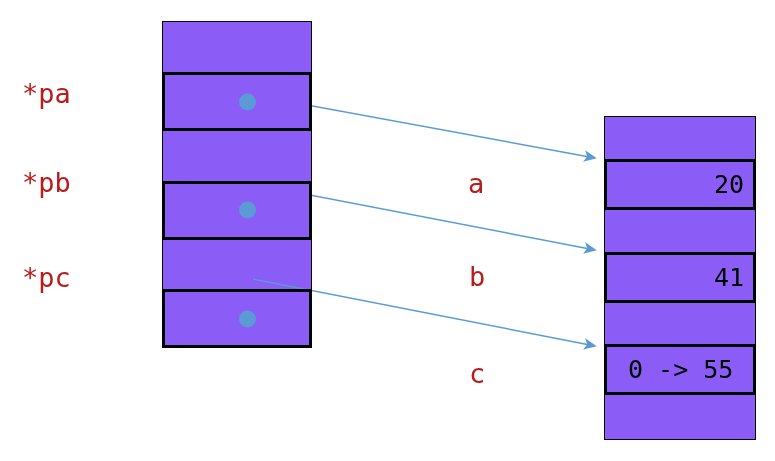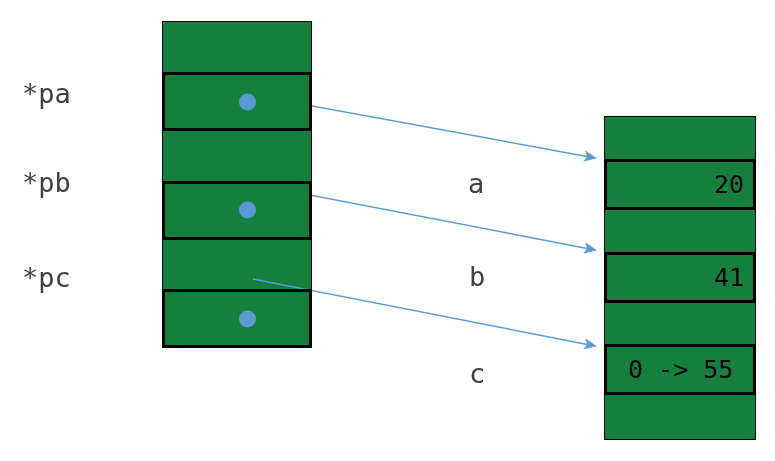--- a/index.html
+++ b/index.html
@@ -35,21 +35,21 @@
     width: 152px;
     height: 324px;
   }
 
   .mem-cell {
     position: relative;
     box-sizing: border-box;
     flex: 1 1 0;
     border: 1.6px solid #000000;
     margin-top: -1.6px;
-    background: #15803d;
+    background: #8b5cf6;
     display: flex;
     align-items: center;
   }
   .mem-cell:first-child { margin-top: 0; }
 
   .mem-cell.highlight {
     border: 3.2px solid #000000;
     margin-top: -3.2px;
     z-index: 3;
   }
@@ -78,21 +78,21 @@
     left: 74px;
     top: 50%;
     transform: translateY(-50%);
     z-index: 4;
   }
 
   
   .label {
     position: absolute;
     font-size: 27px;
-    color: #404040;
+    color: #b91c1c;
     white-space: pre;
     line-height: 1;
   }
   .label.ptr-name { left: 22px; }
   .label.var-name { }
 
   #label-pa { top: 80px; }
   #label-pb { top: 169px; }
   #label-pc { top: 264px; }
 

